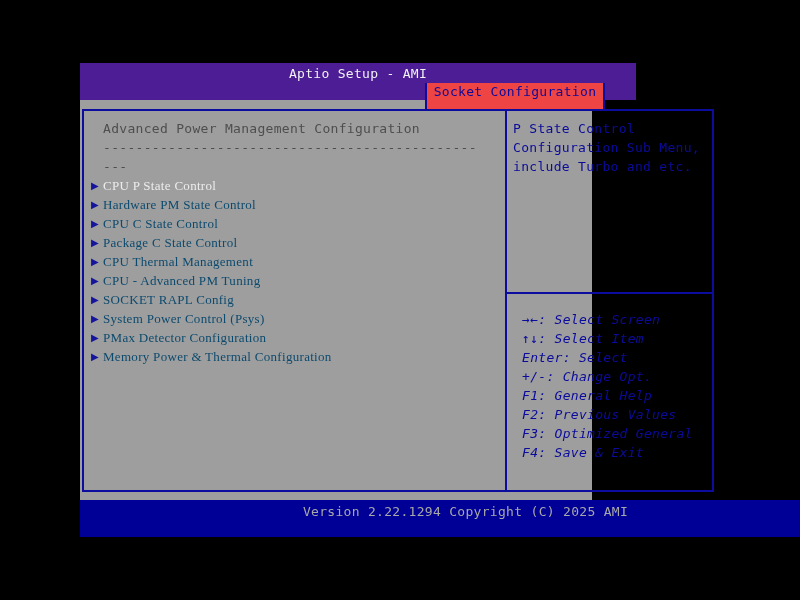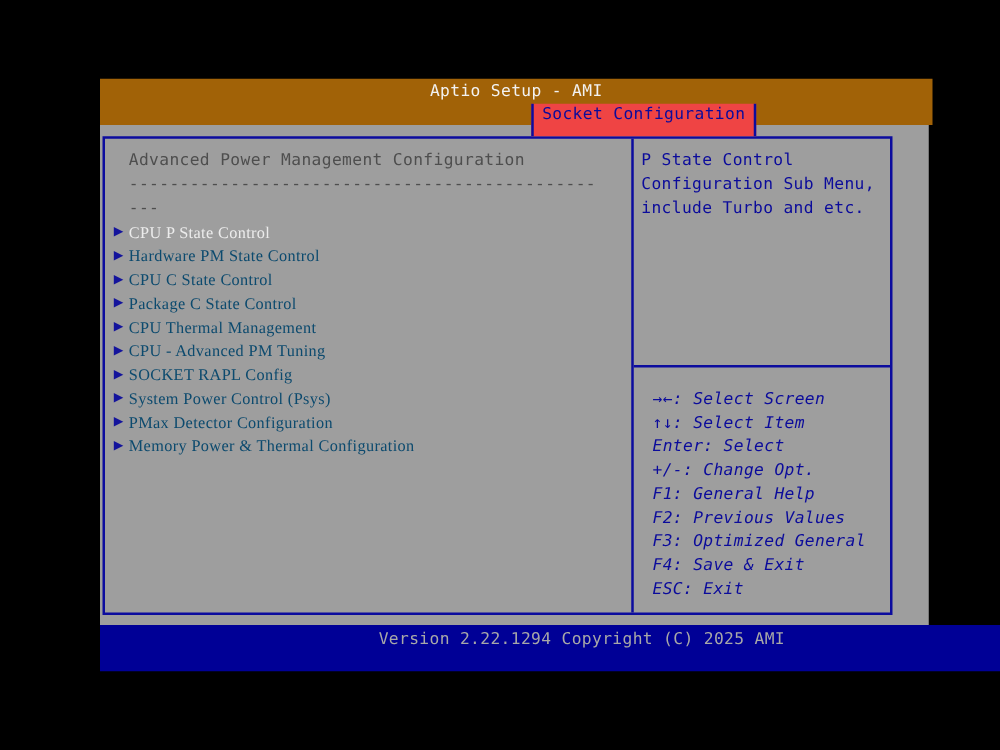--- a/index.html
+++ b/index.html
@@ -3,34 +3,34 @@
 <meta charset="utf-8">
 <style>
   html,body{margin:0;padding:0;}
   body{
     width:800px;height:600px;background:#000000;position:relative;overflow:hidden;
     font-family:"DejaVu Sans Mono", monospace;
   }
   .screen{position:absolute;left:80px;top:63px;width:640px;height:474px;}
 
   
-  .header{position:absolute;left:0;top:0;width:666px;height:37px;background:#a16207;}
+  .header{position:absolute;left:0;top:0;width:556px;height:37px;background:#4c1d95;}
   .header-title{
     text-align:center;color:#f2f2f2;font-size:13px;letter-spacing:0.3px;
     padding-top:3px;white-space:nowrap;
   }
   .tab{
     position:absolute;left:345px;top:20px;width:180px;height:26px;box-sizing:border-box;
     background:#ef4444;border-left:2px solid #0c0c9e;border-right:2px solid #0c0c9e;
     color:#0b0b9b;font-size:13px;letter-spacing:0.3px;text-align:center;
     padding-top:1px;z-index:2;white-space:nowrap;
   }
 
   
-  .main{position:absolute;left:0;top:37px;width:663px;height:400px;background:#9e9e9e;}
+  .main{position:absolute;left:0;top:37px;width:512px;height:400px;background:#9e9e9e;}
   .box{
     position:absolute;left:2px;top:9px;width:632px;height:383px;box-sizing:border-box;
     border:2px solid #0c0c9e;
   }
   .left-panel{position:absolute;left:0;top:0;bottom:0;width:421px;padding-top:8px;box-sizing:border-box;}
   .divider{position:absolute;left:421px;top:0;bottom:0;width:2px;background:#0c0c9e;}
   .right-panel{position:absolute;left:423px;right:0;top:0;bottom:0;}
 
   .row{height:19px;line-height:19px;font-size:13px;letter-spacing:0.3px;white-space:nowrap;overflow:hidden;}
   .section-title,.sep-line{margin-left:19px;color:#4e4e4e;}
@@ -119,21 +119,20 @@
           <div class="legend-sep"></div>
           <div class="legend-rows">
             <div class="row legend-row">→←: Select Screen</div>
             <div class="row legend-row">↑↓: Select Item</div>
             <div class="row legend-row">Enter: Select</div>
             <div class="row legend-row">+/-: Change Opt.</div>
             <div class="row legend-row">F1: General Help</div>
             <div class="row legend-row">F2: Previous Values</div>
             <div class="row legend-row">F3: Optimized General</div>
             <div class="row legend-row">F4: Save &amp; Exit</div>
-            <div class="row legend-row">ESC: Exit</div>
           </div>
         </div>
       </div>
 
     </div>
   </div>
 
   <div class="footer">
     <div class="footer-version">Version 2.22.1294 Copyright (C) 2025 AMI</div>
     <div class="footer-build">AB</div>

